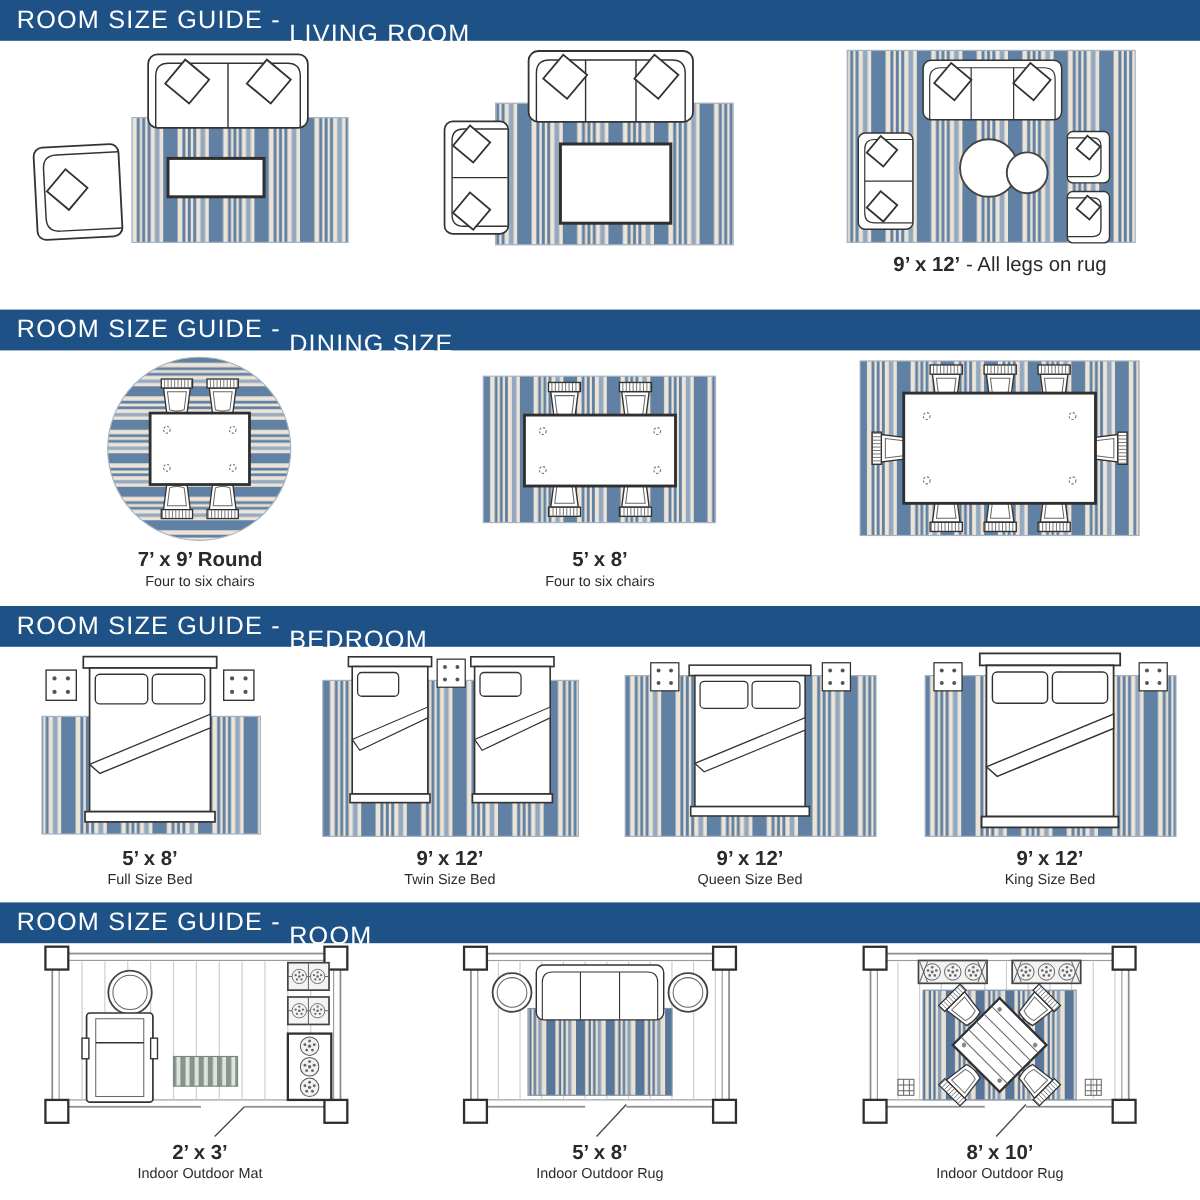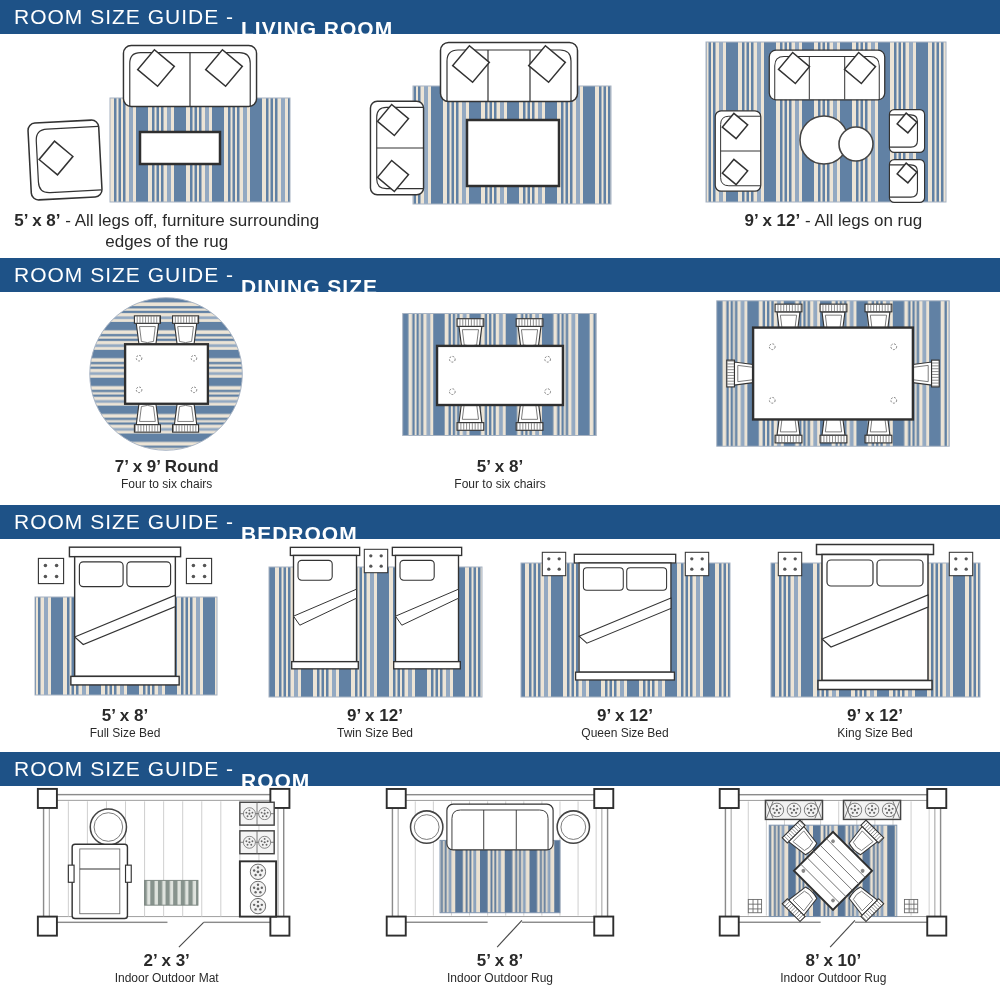--- a/index.html
+++ b/index.html
@@ -2,21 +2,21 @@
 <html><head>
 <meta charset="utf-8">
 <style>
   html,body{margin:0;padding:0;background:#fff;}
   body{width:1000px;height:1000px;font-family:"Liberation Sans", sans-serif;overflow:hidden;}
   .page{width:1000px;height:1000px;display:flex;flex-direction:column;background:#fff;}
   .section{display:flex;flex-direction:column;}
   .s1{height:258px}.s2{height:247px}.s3{height:247px}.s4{height:248px}
   .sec-header{height:34px;background:#1e5287;color:#fff;display:flex;align-items:center;
     padding-left:14px;font-size:21px;letter-spacing:1px;flex:0 0 34px;}
-  .hdr-name{font-weight:bold;margin-left:7px;margin-top:24px;}
+  .hdr-name{font-weight:normal;margin-left:7px;margin-top:24px;}
   .sec-body{flex:1;display:flex;}
   .cell{flex:1;display:flex;flex-direction:column;align-items:center;min-width:0;}
   .fig{display:flex;align-items:center;justify-content:center;width:100%;}
   .s1 .fig{height:176px}.s2 .fig{height:164px}.s3 .fig{height:166px}.s4 .fig{height:164px}
   .caption{text-align:center;color:#2a2a2a;line-height:1.25;}
   .cap-inline{font-size:17px;max-width:305px;}
   .cap-size{font-weight:bold;font-size:17px;}
   .cap-desc{font-size:12px;}
   
   svg .o15{fill:#fff;stroke:#333;stroke-width:1.5;}
@@ -155,24 +155,20 @@
               <rect class="pl" x="121" y="19" width="26" height="26" transform="rotate(40 134 32)"></rect>
               <rect class="pl" x="189" y="19" width="26" height="26" transform="rotate(40 202 32)"></rect>
             </g>
             <g>
               <use href="#armchairR" width="74" height="80" transform="translate(6,84) rotate(-3 37 40)"></use>
               <rect class="pl" x="22" y="110" width="24" height="24" transform="rotate(40 34 122)"></rect>
             </g>
             <rect x="118" y="96" width="80" height="32" class="tbl"></rect>
           </svg>
         </div>
-        <div class="caption cap-inline">
-          <span class="cap-size">5’ x 8’</span>
-          <span>- All legs off, furniture surrounding edges of the rug</span>
-        </div>
       </div>
 
       <div class="cell">
         <div class="fig">
           <svg width="290" height="172" viewBox="0 0 290 172">
             <rect x="58" y="50" width="198" height="118" fill="url(#stV)" class="rug"></rect>
             <g>
               <use href="#couch" width="140" height="64" transform="translate(84,4)"></use>
               <rect class="pl" x="103" y="15" width="26" height="26" transform="rotate(40 116 28)"></rect>
               <rect class="pl" x="179" y="15" width="26" height="26" transform="rotate(40 192 28)"></rect>

